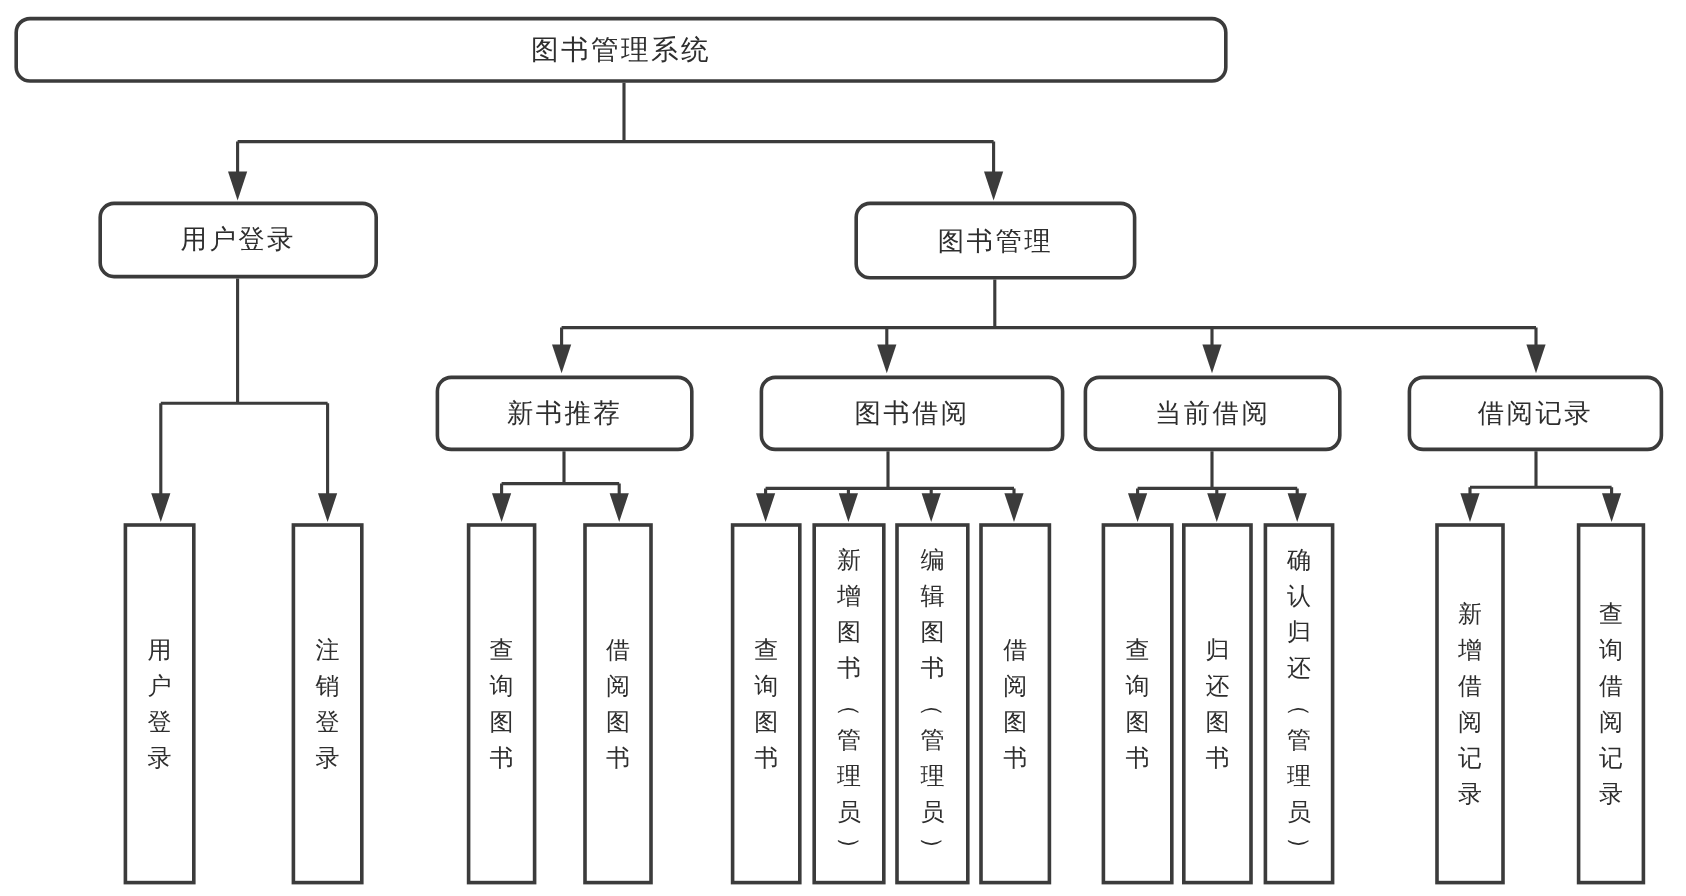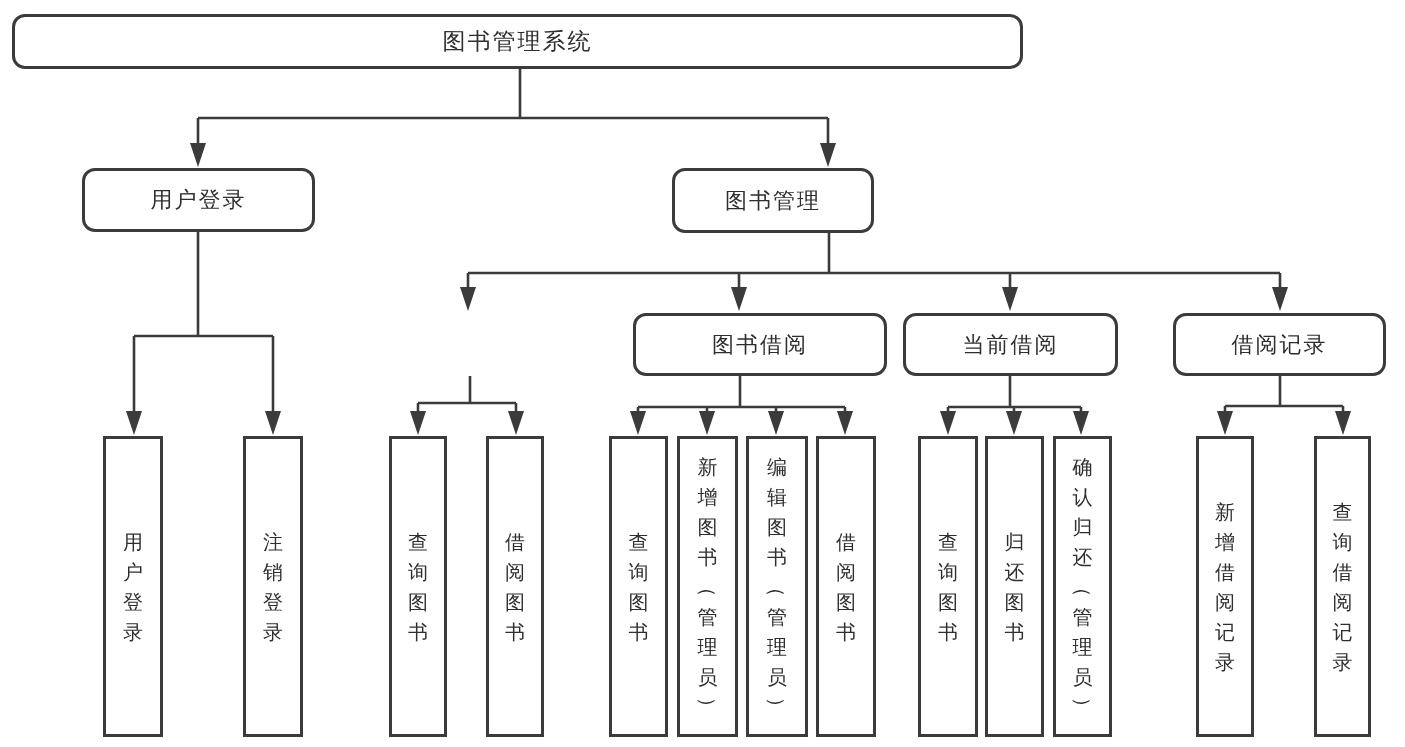--- a/index.html
+++ b/index.html
@@ -99,22 +99,23 @@
     <g>
       <path d="M1280 376 V406 M1225 406 H1343 M1225 406 V418 M1343 406 V418"></path>
       <polygon points="1217,411 1233,411 1225,435"></polygon>
       <polygon points="1335,411 1351,411 1343,435"></polygon>
     </g>
   </svg>
 
   <div class="box box-h root" style="left:12px;top:14px;width:1011px;height:55px">图书管理系统</div>
 
   <div class="box box-h" style="left:82px;top:168px;width:233px;height:64px">用户登录</div>
-  <div class="box box-h" style="left:672px;top:168px;width:202px;height:65px">图书管理</div>
-
+  <div class="box box-h" style="left:712px;top:168px;width:235px;height:65px">图书管理</div>
+
+  <div class="box box-h" style="left:363px;top:313px;width:215px;height:63px">新书推荐</div>
   <div class="box box-h" style="left:633px;top:313px;width:254px;height:63px">图书借阅</div>
   <div class="box box-h" style="left:1173px;top:313px;width:213px;height:63px">借阅记录</div>
   <div class="box box-h" style="left:903px;top:313px;width:215px;height:63px">当前借阅</div>
 
   <div class="box box-v" style="left:103px;top:436px;width:60px;height:301px">
       <span class="ch">用</span>
       <span class="ch">户</span>
       <span class="ch">登</span>
       <span class="ch">录</span>
     </div>

